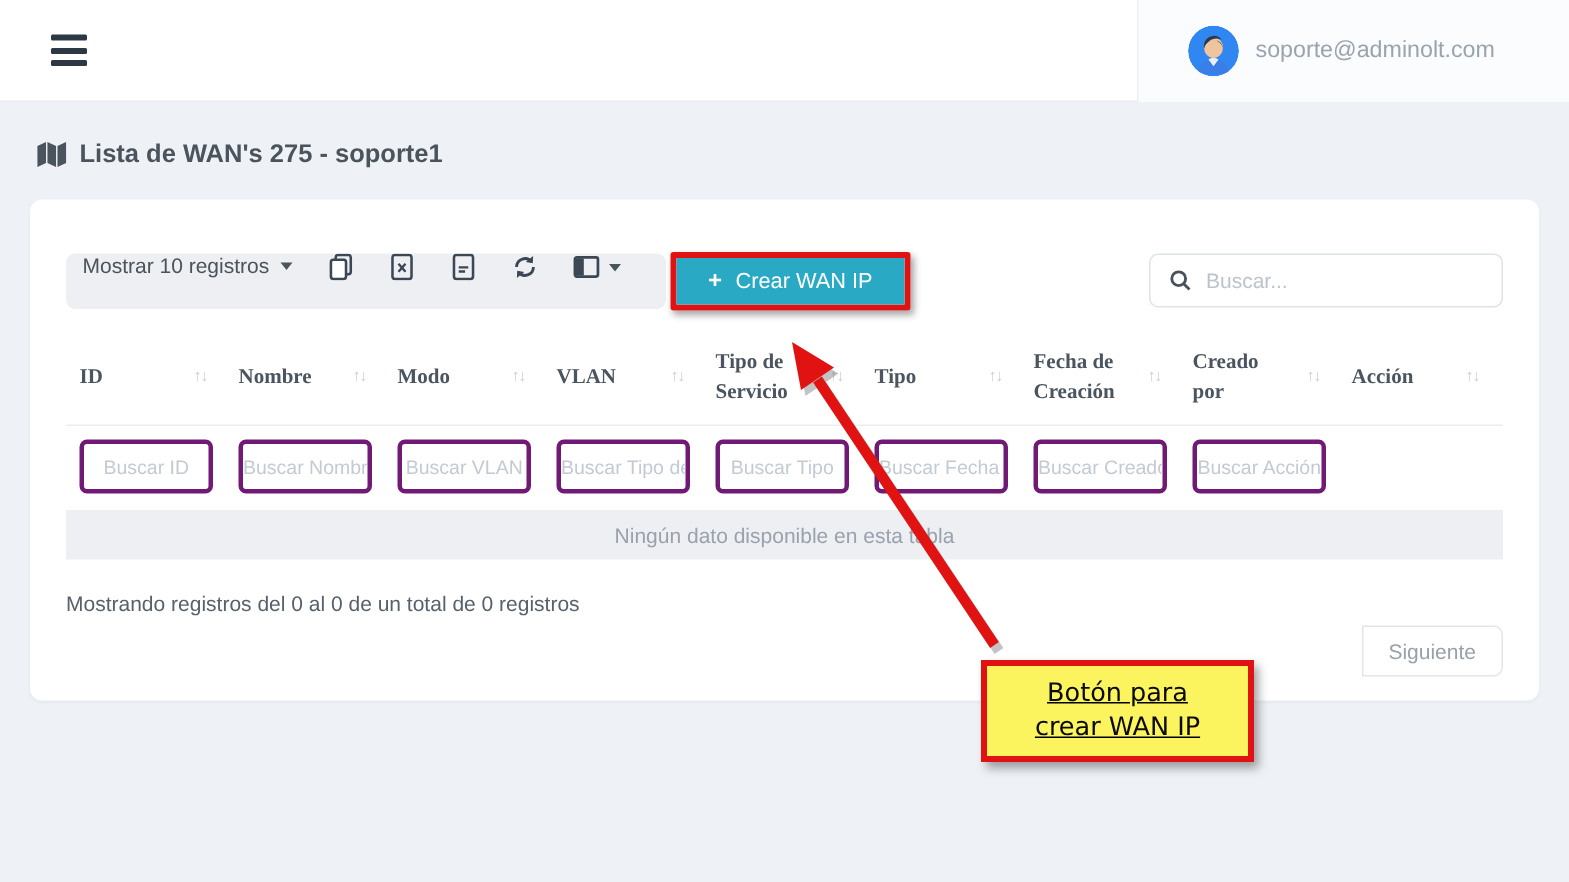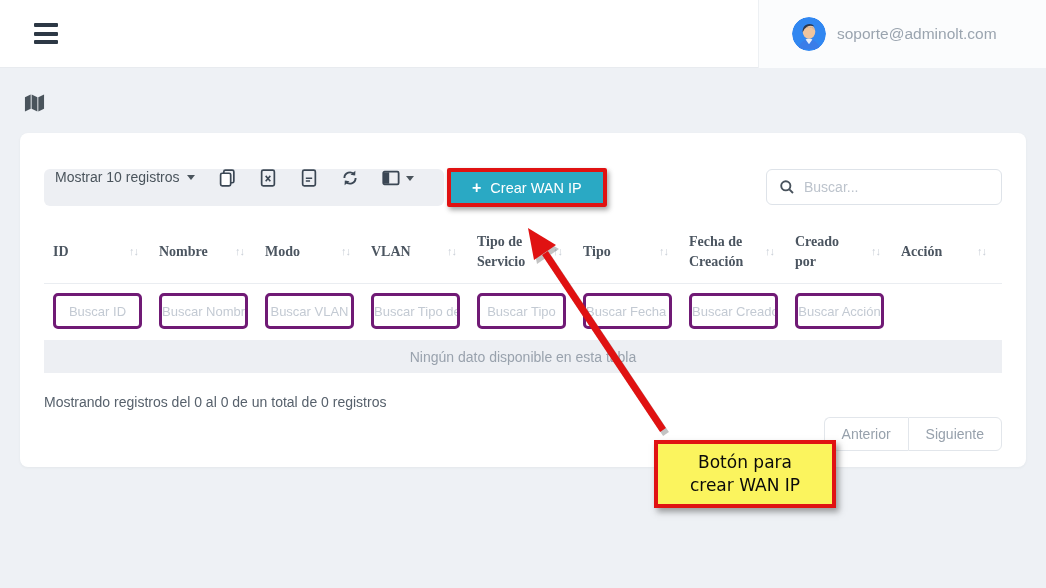--- a/index.html
+++ b/index.html
@@ -75,21 +75,21 @@
               color:#97a1ac; display:flex; align-items:center; cursor:pointer;
               font-family:"Liberation Sans",sans-serif; }
   .page-btn.prev { border-radius:6px 0 0 6px; border-right:none; }
   .page-btn.next { border-radius:0 6px 6px 0; }
 
   
   .arrow-svg { position:absolute; left:0; top:0; width:1046px; height:588px; z-index:10; pointer-events:none; }
   .callout { position:absolute; left:654px; top:440px; width:182px; height:68px; background:#fbf45e;
              border:4px solid #e01212; z-index:11; display:flex; flex-direction:column; align-items:center;
              justify-content:center; box-shadow:3px 4px 6px rgba(70,70,70,0.5);
-             font-family:"DejaVu Sans", sans-serif; }
+             font-family:"DejaVu Sans", sans-serif;text-decoration:underline; }
   .callout span { font-size:17px; color:#0a0a0a; line-height:1.35; }
 
   svg.ic { display:block; }
 </style>
 </head>
 <body>
 
 <div class="topbar">
   <div class="hamburger">
     <div class="bar"></div>
@@ -117,20 +117,21 @@
 </div>
 
 <div class="page-title-row">
   <span>
     <svg class="ic" width="21" height="20" viewBox="0 0 22 20">
       <path d="M1 4 L7 1.2 L7 16 L1 18.8 Z" fill="#4a545c"></path>
       <path d="M8 1.2 L14 4 L14 18.8 L8 16 Z" fill="#4a545c"></path>
       <path d="M15 4 L21 1.2 L21 16 L15 18.8 Z" fill="#4a545c"></path>
     </svg>
   </span>
+  <span class="page-title">Lista de WAN's 275 - soporte1</span>
 </div>
 
 <div class="card">
 
   <div class="toolbar-row">
     <div class="tools-pill">
       <div class="length-menu">
         <span>Mostrar 10 registros</span>
         <span class="caret-down"></span>
       </div>
@@ -240,21 +241,20 @@
       <div class="fc"><input type="text" class="filter-input" placeholder="Buscar Creado por" style=""></div>
       <div class="fc"><input type="text" class="filter-input" placeholder="Buscar Acción" style=""></div>
     </div>
 
   <div class="empty-band">
     <span class="empty-text">Ningún dato disponible en esta tabla</span>
   </div>
 
   <div class="table-info">Mostrando registros del 0 al 0 de un total de 0 registros</div>
   <div class="pagination">
-    <button class="page-btn prev">Anterior</button>
     <button class="page-btn next">Siguiente</button>
   </div>
 </div>
 
 <svg class="arrow-svg" viewBox="0 0 1046 588">
 
   <g opacity="0.35">
     <line x1="666" y1="434" x2="548" y2="257" stroke="#555" stroke-width="7"></line>
     <polygon points="531,232 559,249 537,264" fill="#555"></polygon>
   </g>

